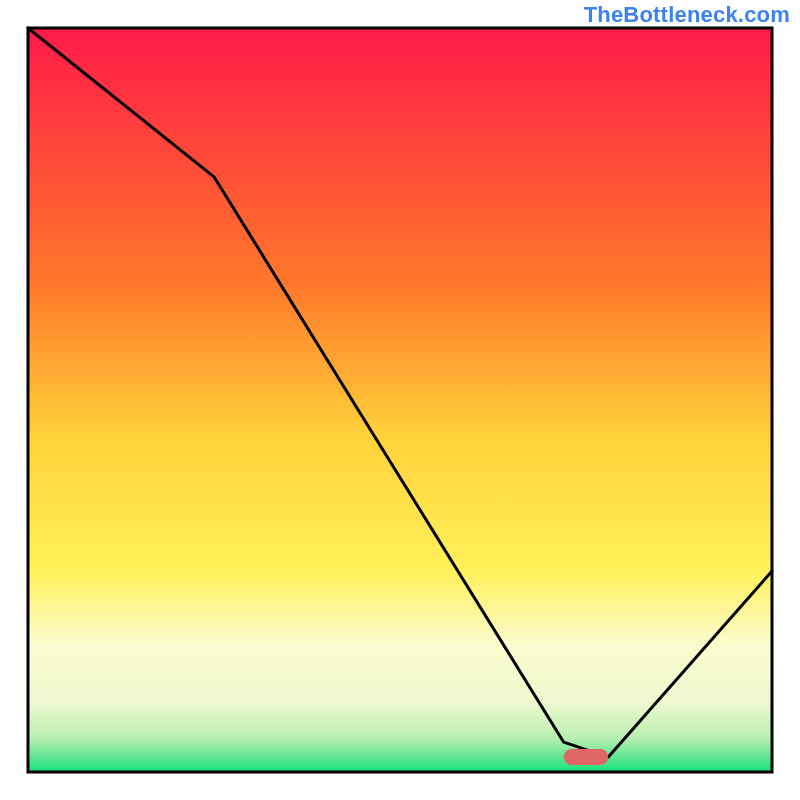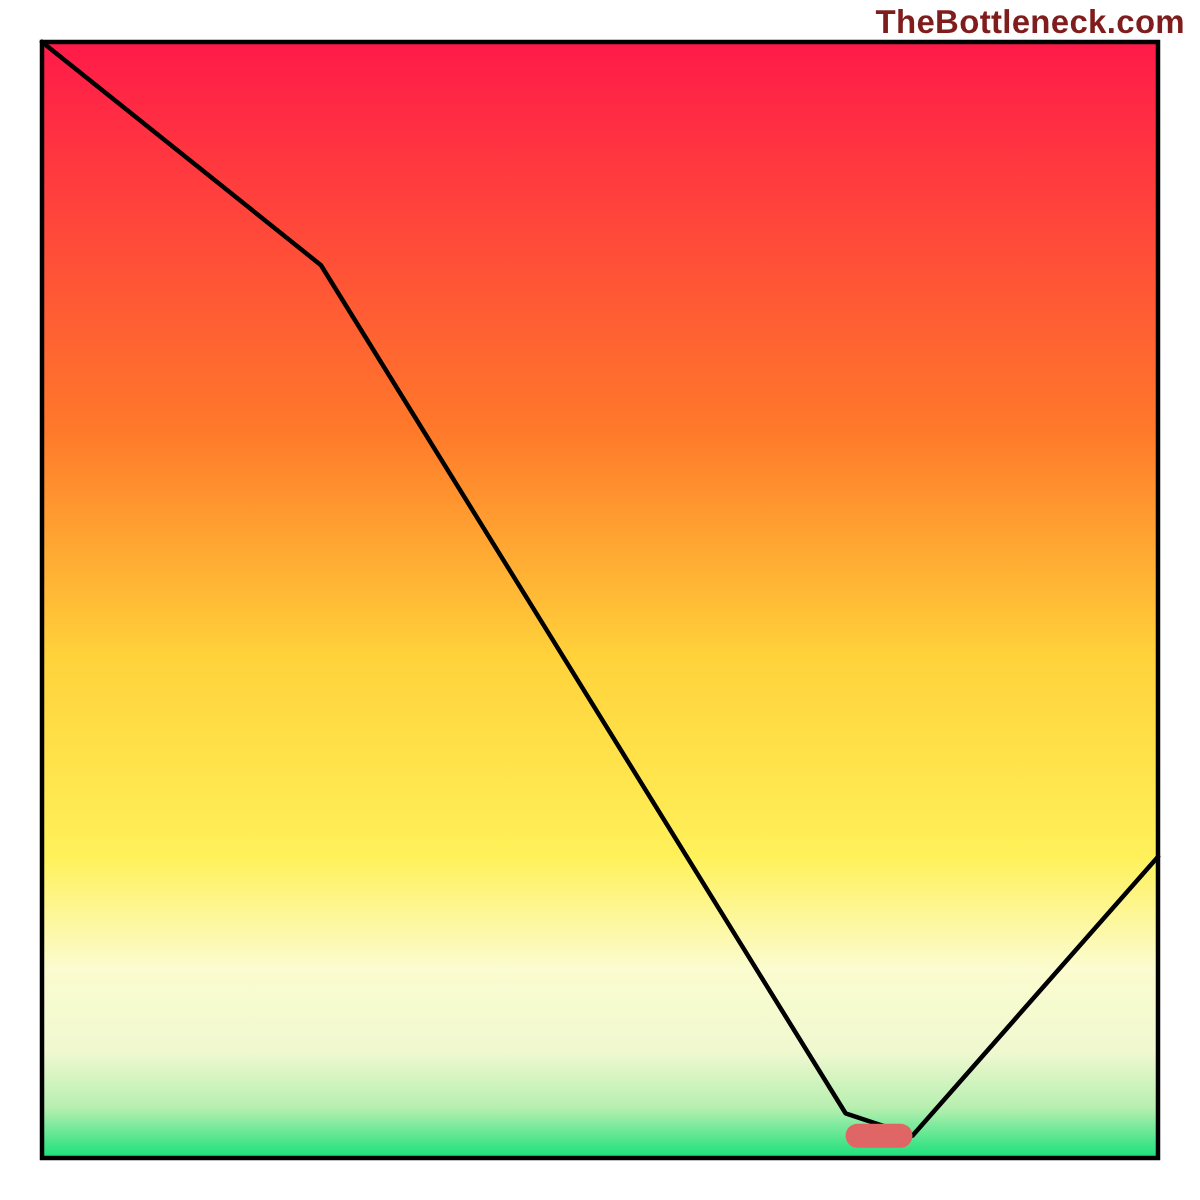--- a/index.html
+++ b/index.html
@@ -15,21 +15,21 @@
     position: relative;
     width: 800px;
     height: 800px;
   }
   .watermark {
     position: absolute;
     top: 2px;
     right: 10px;
     font-size: 22px;
     font-weight: 600;
-    color: #7f1d1d;
+    color: #3b82f6;
     letter-spacing: 0.2px;
   }
   svg {
     position: absolute;
     left: 0;
     top: 0;
   }
 </style>
 </head>
 <body>

